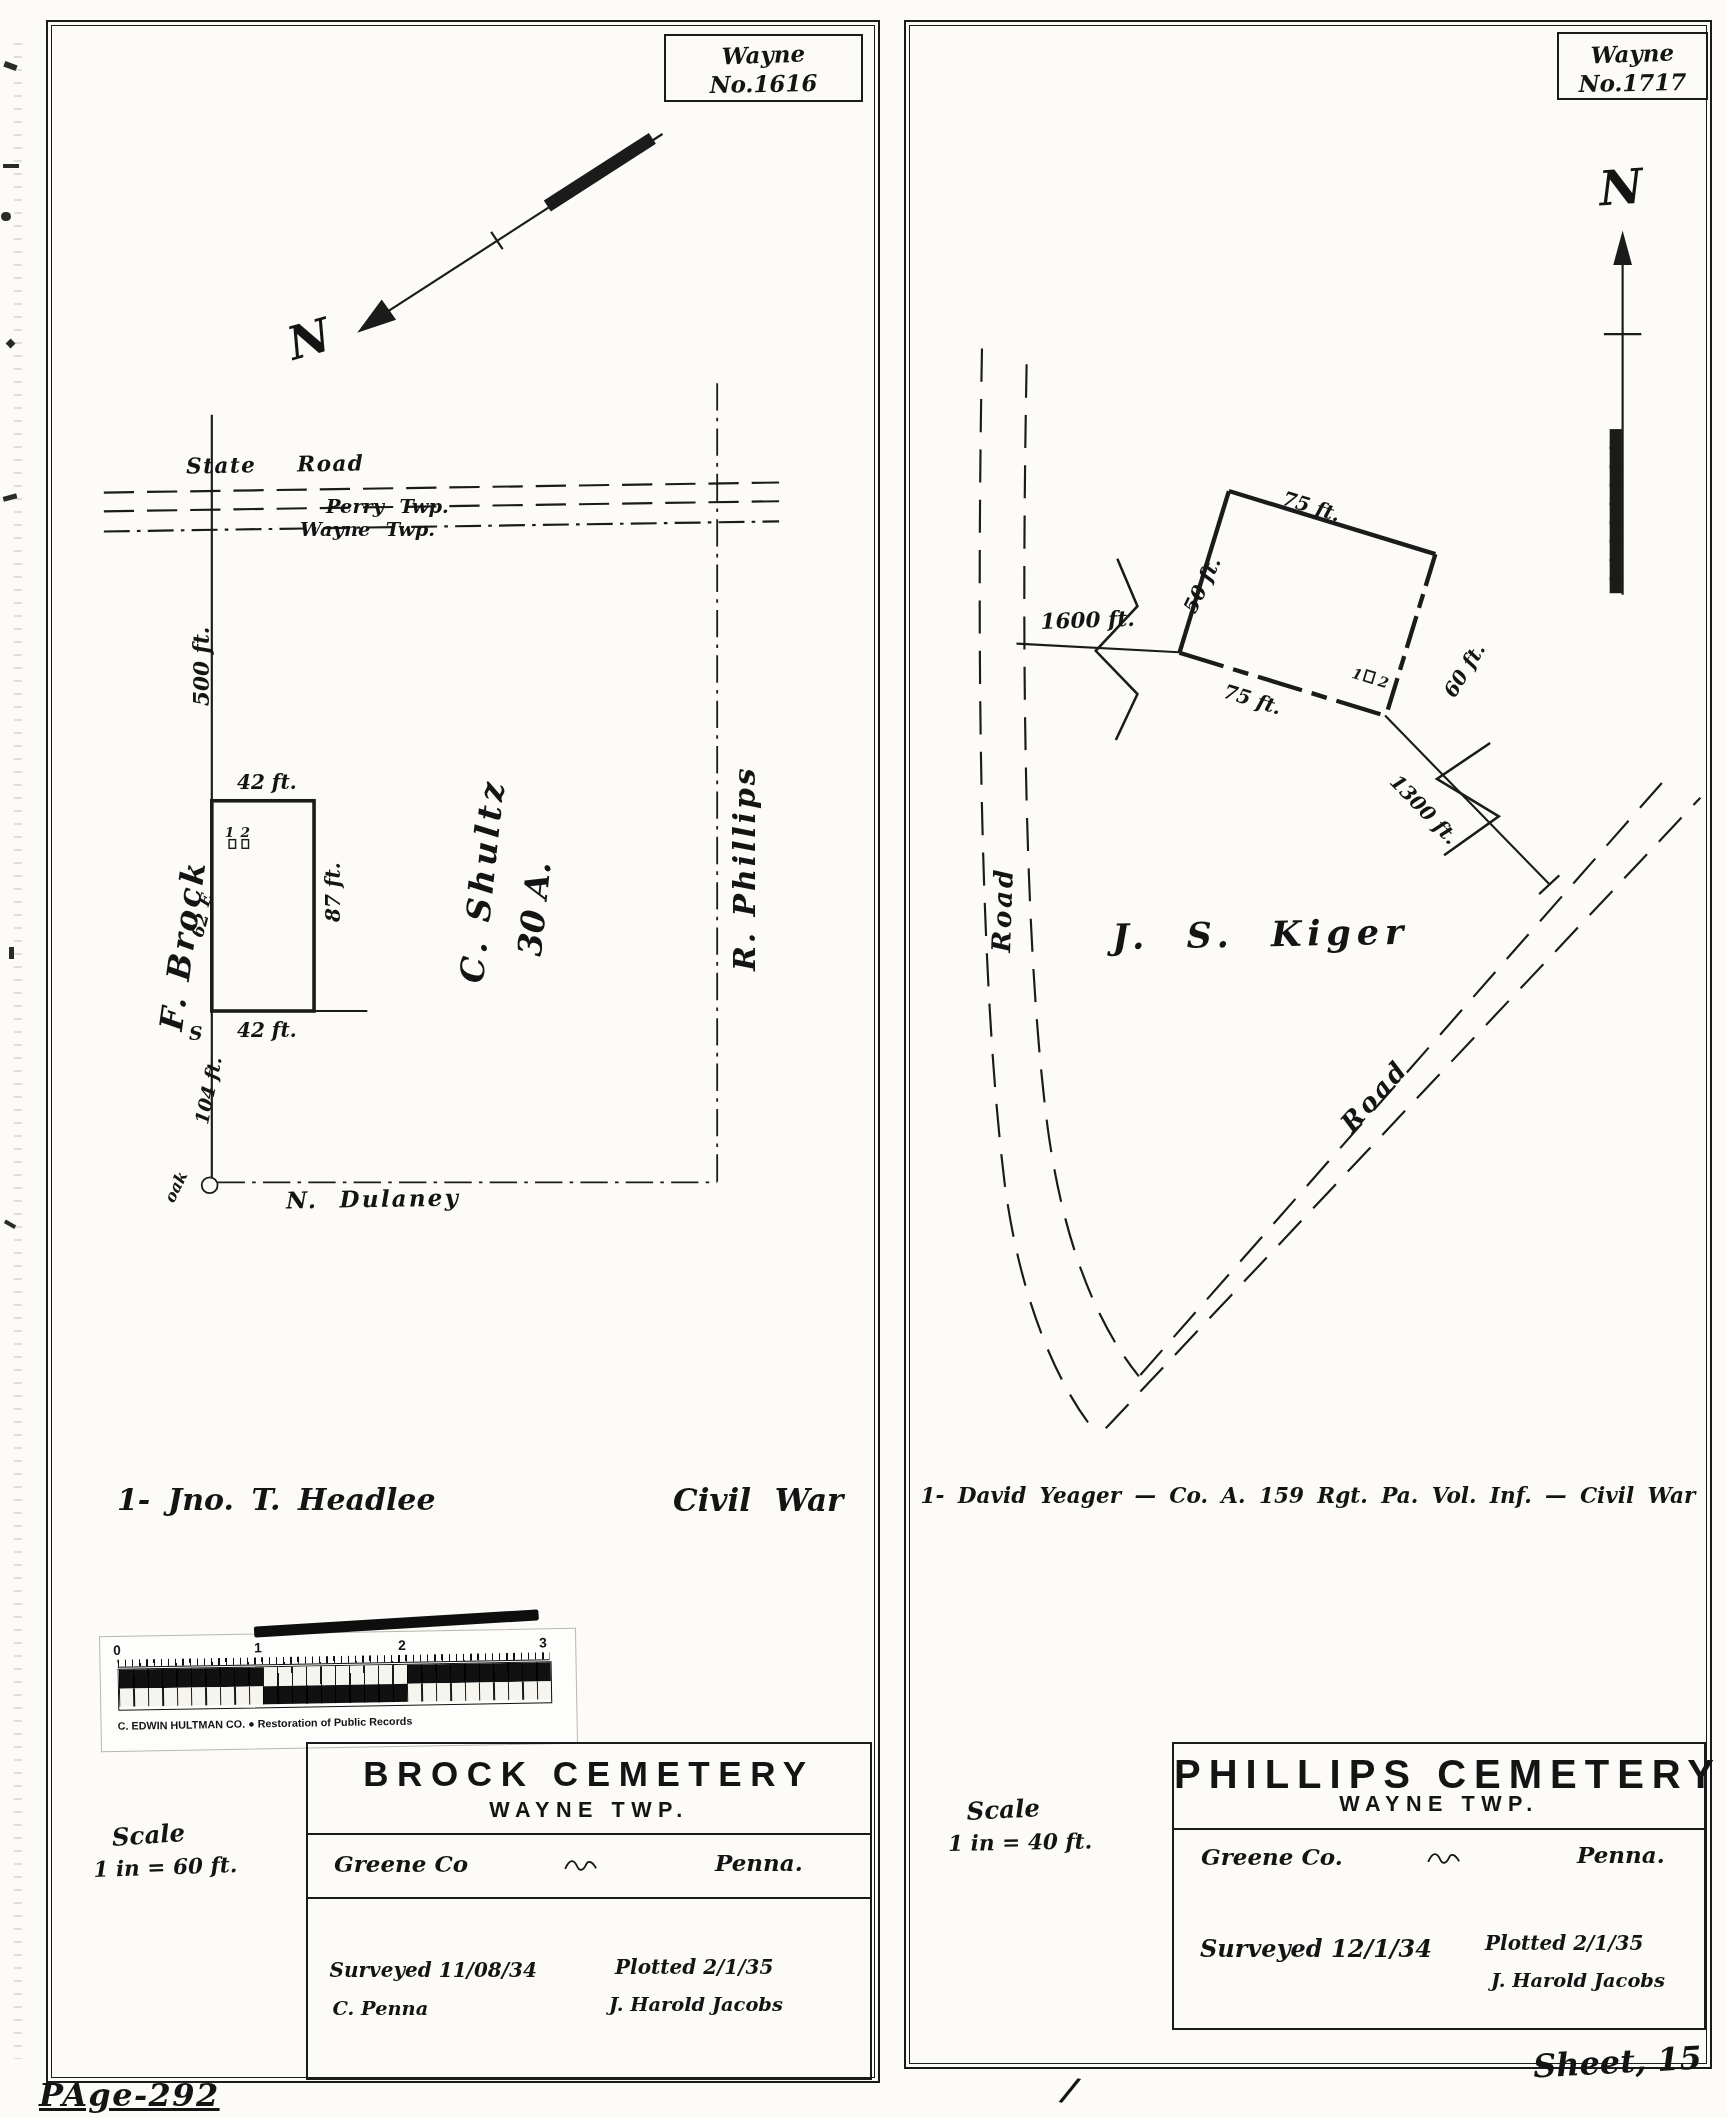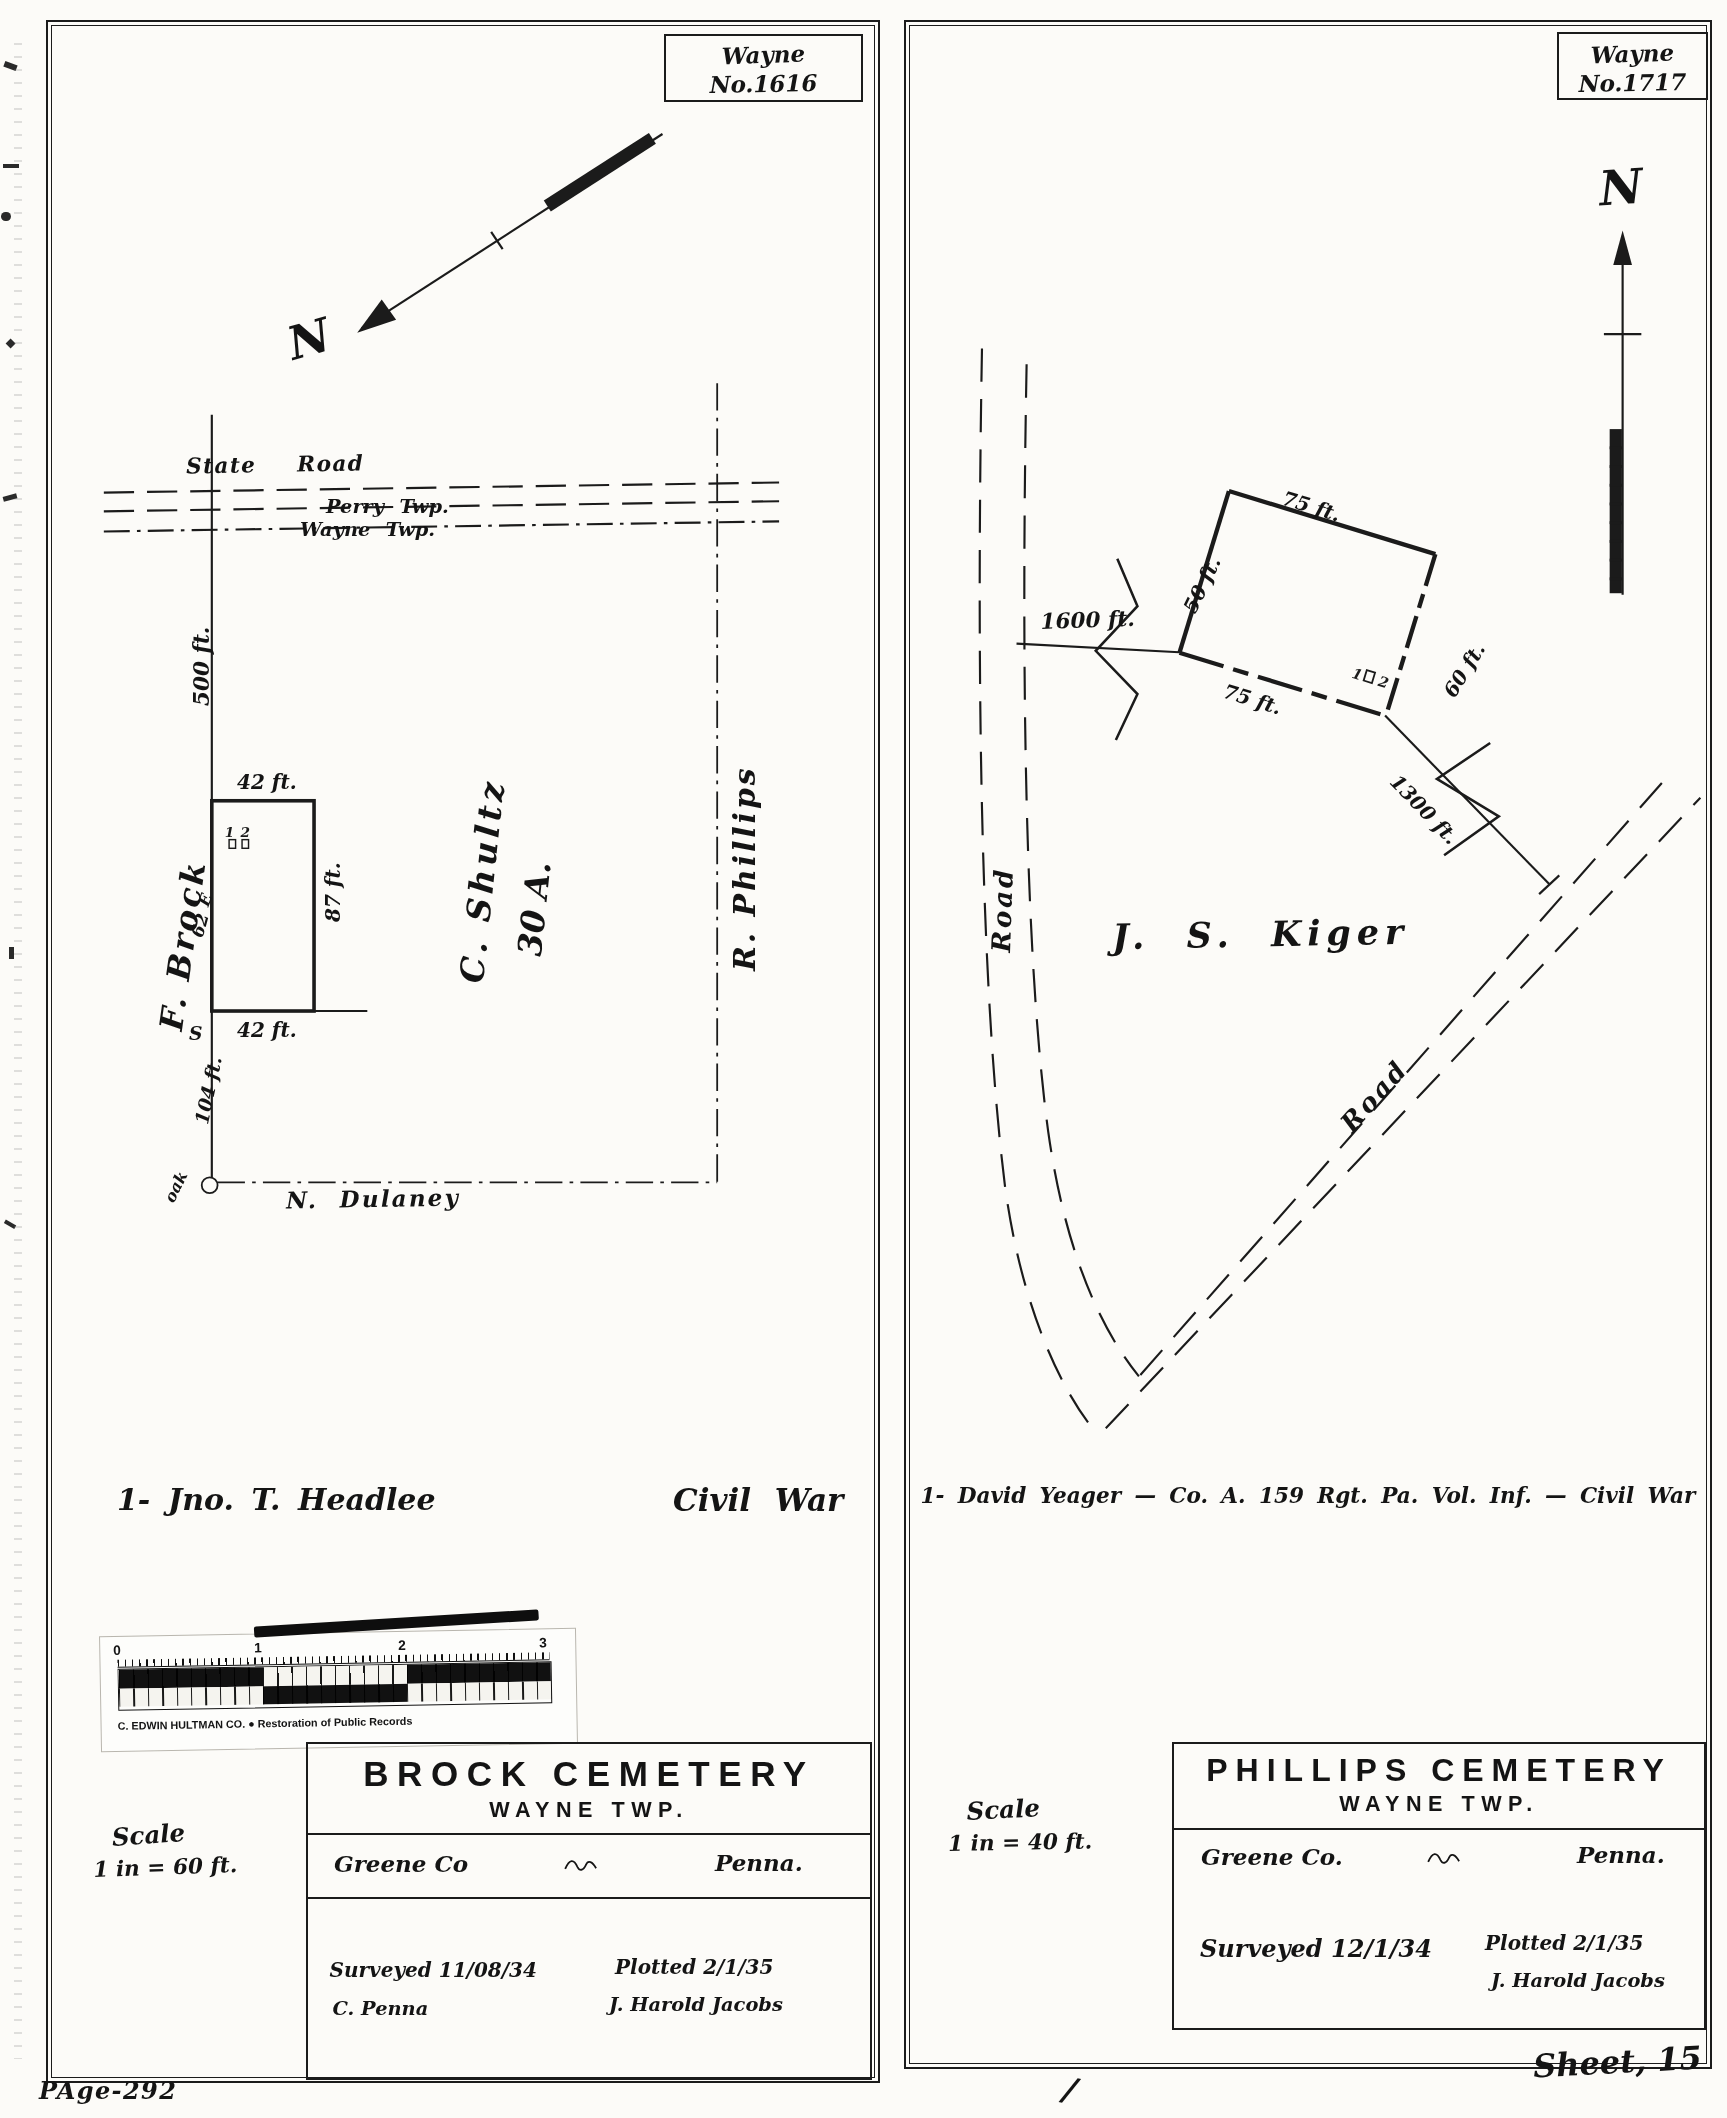--- a/index.html
+++ b/index.html
@@ -186,32 +186,32 @@
     <div class="lbl hand rot" style="left:495px;top:749px;font-size:20px;transform:rotate(46deg);">1300 ft.</div>
     <div class="lbl hand rot" style="left:206px;top:897px;font-size:35px;letter-spacing:5.8px;word-spacing:18.7px;transform:rotate(-1deg);">J. S. Kiger</div>
     <div class="lbl hand rot" style="left:82px;top:930px;font-size:26px;letter-spacing:2.9px;transform:rotate(-88deg);">Road</div>
     <div class="lbl hand rot" style="left:430px;top:1097px;font-size:26px;letter-spacing:2.9px;transform:rotate(-48deg);">Road</div>
     <div class="lbl hand" style="left:14.4px;top:1463px;font-size:21.6px;word-spacing:5.8px;text-align:right;">1- David Yeager — Co. A. 159 Rgt. Pa. Vol. Inf. — Civil War</div>
 
     <div class="lbl hand rot" style="left:60px;top:1778px;font-size:24.5px;transform:rotate(-3deg);">Scale</div>
     <div class="lbl hand rot" style="left:42px;top:1811px;font-size:21.6px;transform:rotate(-1deg);">1 in = 40 ft.</div>
 
     <div class="tblock" style="left:266px;top:1720px;width:534px;height:288px;">
-      <div class="lbl print" style="left:0;right:0;top:10px;text-align:center;font-size:32px;letter-spacing:8px;position:absolute;">PHILLIPS CEMETERY</div>
+      <div class="lbl print" style="left:0;right:0;top:10px;text-align:center;font-size:40px;letter-spacing:8px;position:absolute;">PHILLIPS CEMETERY</div>
       <div class="lbl print" style="left:0;right:0;top:49px;text-align:center;font-size:21.6px;letter-spacing:6.5px;position:absolute;">WAYNE TWP.</div>
       <div class="tdiv" style="top:84px;"></div>
       <div class="lbl hand" style="left:27px;top:101px;font-size:23px;">Greene Co.</div>
       <svg width="36" height="18.7" style="position:absolute;left:252px;top:105px;" viewBox="0 0 50 26">
         <path d="M3,18 C9,4 15,4 20,15 C23,21 28,21 32,12 C35,5 41,8 46,17" stroke="#141414" stroke-width="2.5" fill="none"></path>
       </svg>
       <div class="lbl hand" style="left:403px;top:99px;font-size:23px;">Penna.</div>
       <div class="lbl hand" style="left:26px;top:193px;font-size:24px;">Surveyed 12/1/34</div>
       <div class="lbl hand" style="left:311px;top:189px;font-size:20px;">Plotted 2/1/35</div>
       <div class="lbl hand" style="left:317px;top:227px;font-size:19.4px;">J. Harold Jacobs</div>
     </div>
   </div>
 
-  <div class="lbl hand" style="left:39px;top:2079px;font-size:24px;letter-spacing:1.4px;">PAge-292</div>
+  <div class="lbl hand" style="left:39px;top:2079px;font-size:32px;letter-spacing:1.4px;text-decoration:underline;">PAge-292</div>
   <div class="lbl hand" style="left:1533px;top:2046px;font-size:32px;transform:rotate(-3deg);">Sheet, 15</div>
   <div class="lbl hand" style="left:1064px;top:2073px;font-size:33px;transform:rotate(12deg);">/</div>
 
 </div>
 
 
 </body></html>

